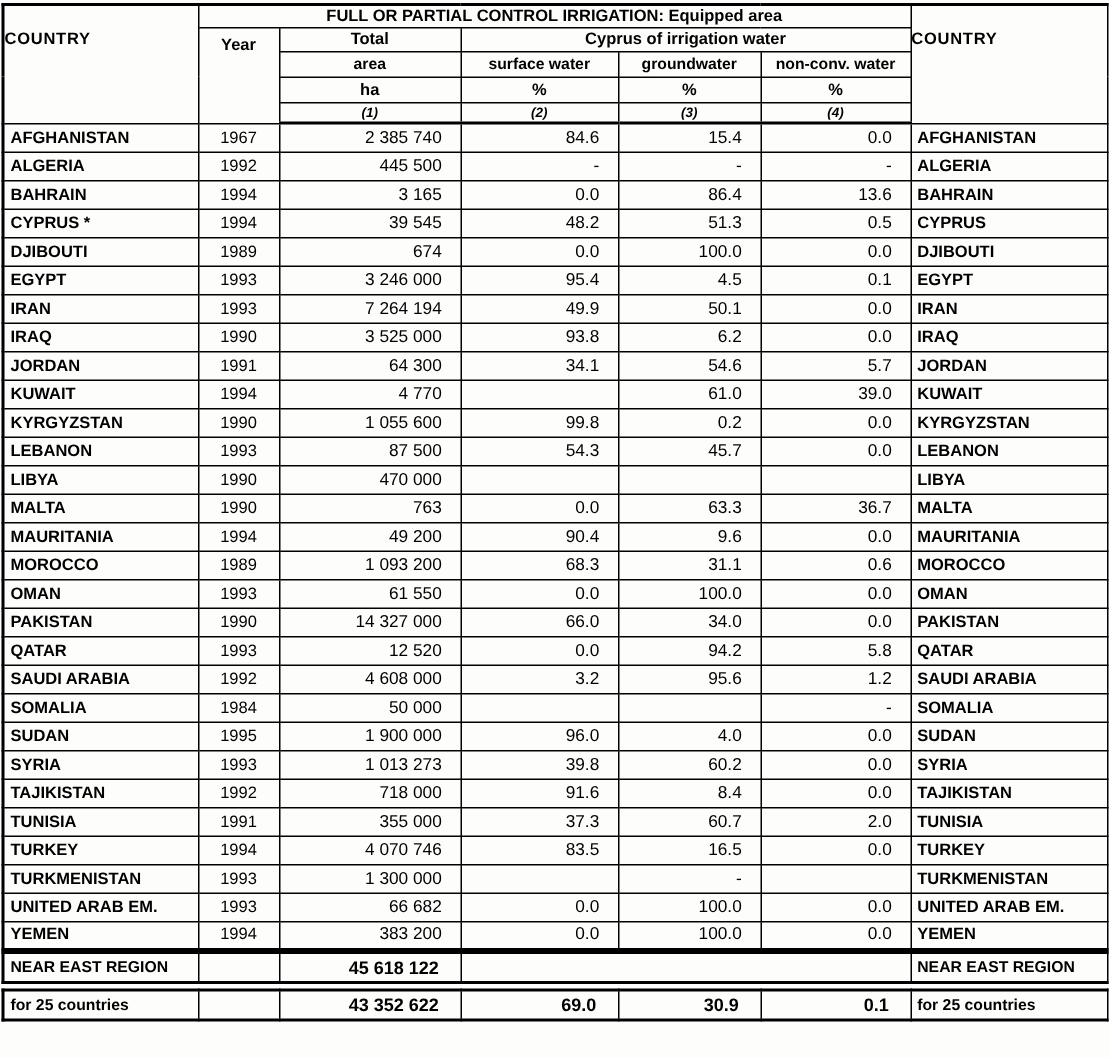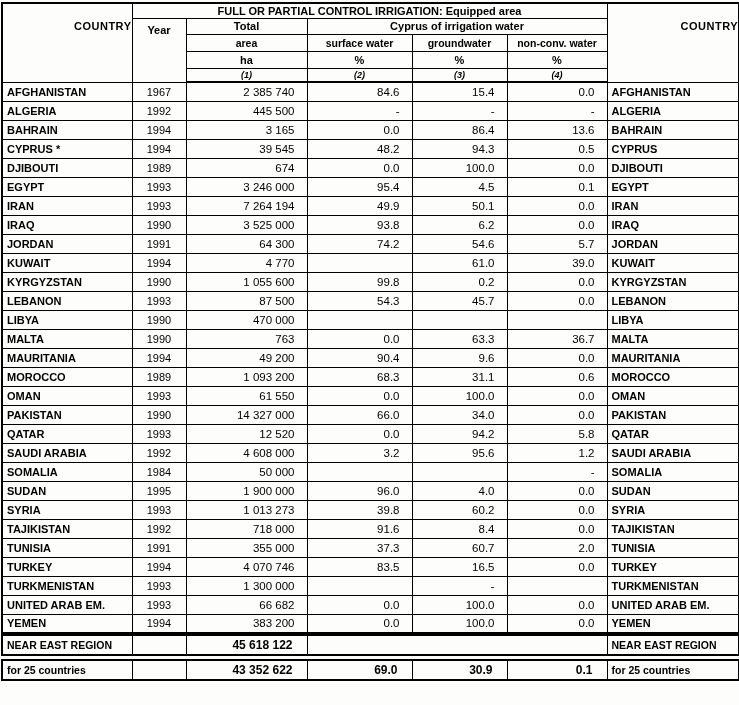--- a/index.html
+++ b/index.html
@@ -20,21 +20,21 @@
   td, th {
     border: 1px solid #000;
     overflow: hidden;
     white-space: nowrap;
     padding: 0;
   }
   table.box { border: 2px solid #000; }
 
   
   .h-title   { font-size: 11px; font-weight: 700; height: 15px; text-align: center; margin-top: 41px; }
-  .h-country { font-size: 11px; font-weight: 700; vertical-align: top; padding-top: 16px; text-align: right; letter-spacing: .5px; }
+  .h-country { font-size: 11px; font-weight: 700; vertical-align: top; padding-top: 16px; text-align: left; letter-spacing: .5px; }
   .h-year    { font-size: 11px; font-weight: 700; vertical-align: top; padding-top: 5px; text-align: center; }
   .h-mid     { font-size: 11px; font-weight: 700; height: 16px; text-align: center; }
   .h-sub     { font-size: 10.5px; font-weight: 700; height: 17px; text-align: center; }
   .h-unit    { font-size: 11px; font-weight: 700; height: 17px; text-align: center; }
   .h-ref     { font-size: 9px; font-weight: 700; font-style: italic; height: 14px; text-align: center; }
   thead tr.last th { border-bottom: 2px solid #000; }
 
   
   tbody tr { height: 19px; }
   .c-country { font-size: 11px; font-weight: 700; text-align: left; padding-left: 4px; }
@@ -126,21 +126,21 @@
           <td class="c-num">0.0</td>
           <td class="c-num">86.4</td>
           <td class="c-num">13.6</td>
           <td class="c-country">BAHRAIN</td>
         </tr>
         <tr>
           <td class="c-country">CYPRUS *</td>
           <td class="c-year">1994</td>
           <td class="c-num">39 545</td>
           <td class="c-num">48.2</td>
-          <td class="c-num">94.3</td>
+          <td class="c-num">51.3</td>
           <td class="c-num">0.5</td>
           <td class="c-country">CYPRUS</td>
         </tr>
         <tr>
           <td class="c-country">DJIBOUTI</td>
           <td class="c-year">1989</td>
           <td class="c-num">674</td>
           <td class="c-num">0.0</td>
           <td class="c-num">100.0</td>
           <td class="c-num">0.0</td>
@@ -170,21 +170,21 @@
           <td class="c-num">3 525 000</td>
           <td class="c-num">93.8</td>
           <td class="c-num">6.2</td>
           <td class="c-num">0.0</td>
           <td class="c-country">IRAQ</td>
         </tr>
         <tr>
           <td class="c-country">JORDAN</td>
           <td class="c-year">1991</td>
           <td class="c-num">64 300</td>
-          <td class="c-num">74.2</td>
+          <td class="c-num">34.1</td>
           <td class="c-num">54.6</td>
           <td class="c-num">5.7</td>
           <td class="c-country">JORDAN</td>
         </tr>
         <tr>
           <td class="c-country">KUWAIT</td>
           <td class="c-year">1994</td>
           <td class="c-num">4 770</td>
           <td class="c-num"></td>
           <td class="c-num">61.0</td>

